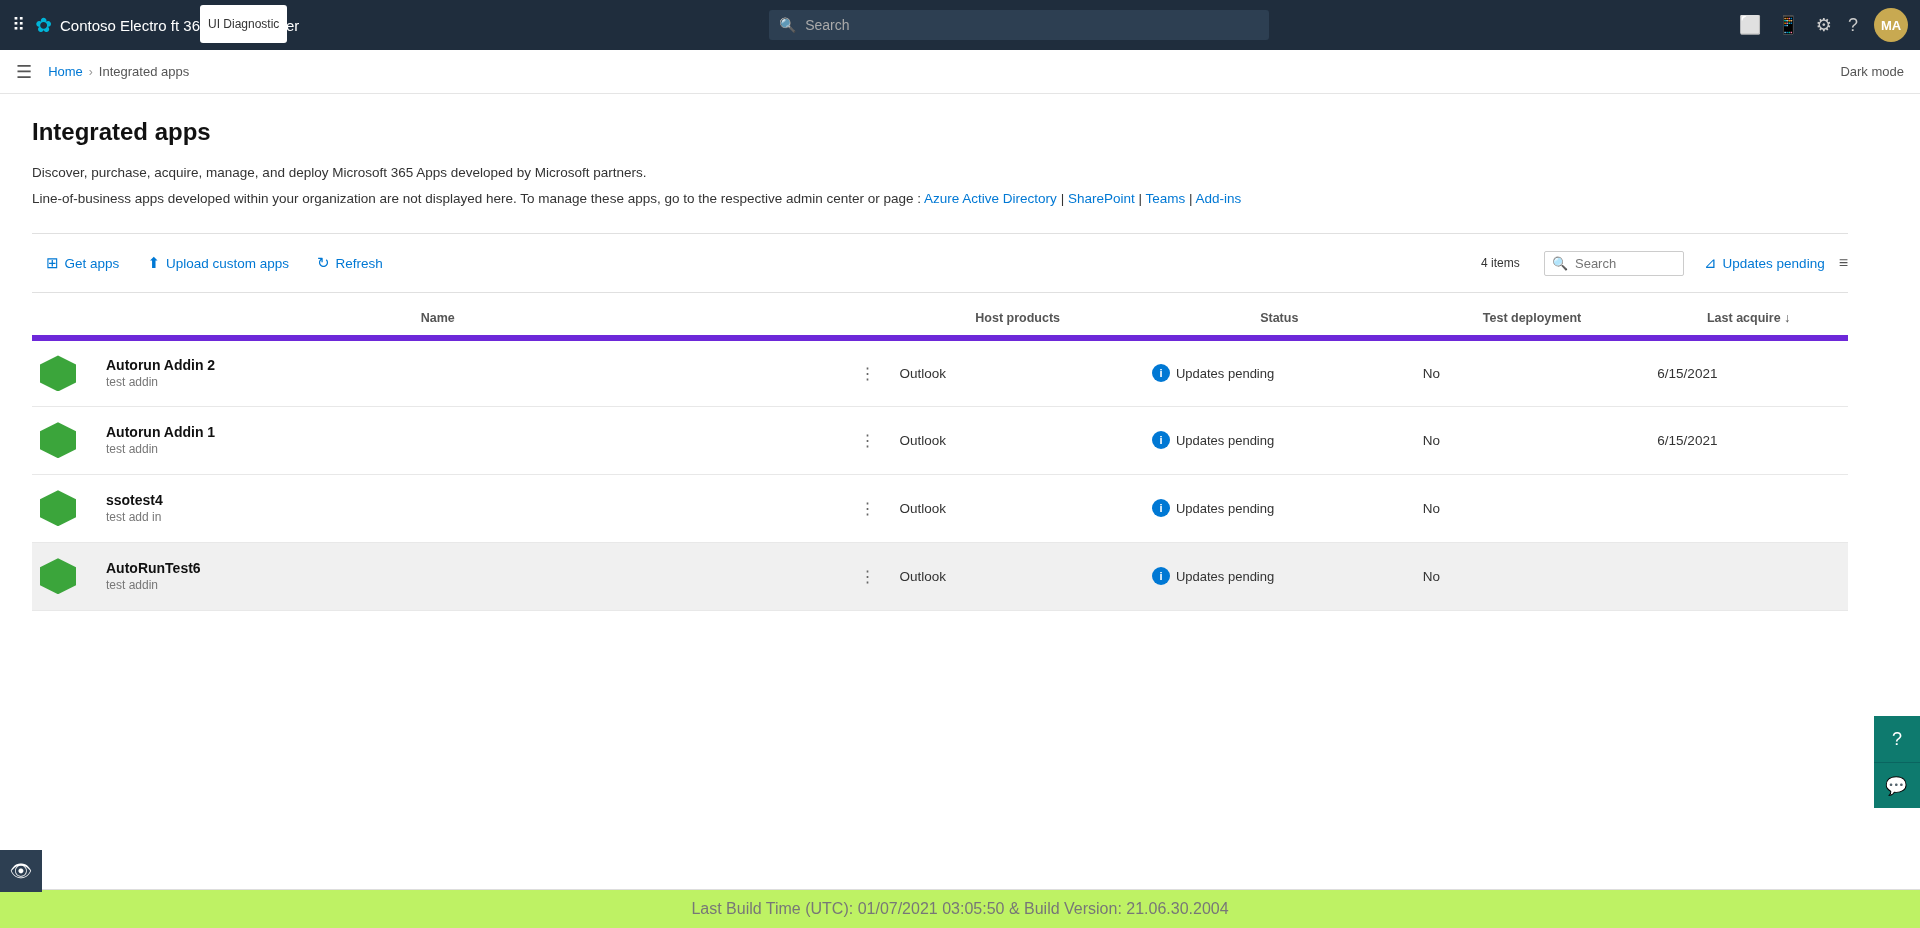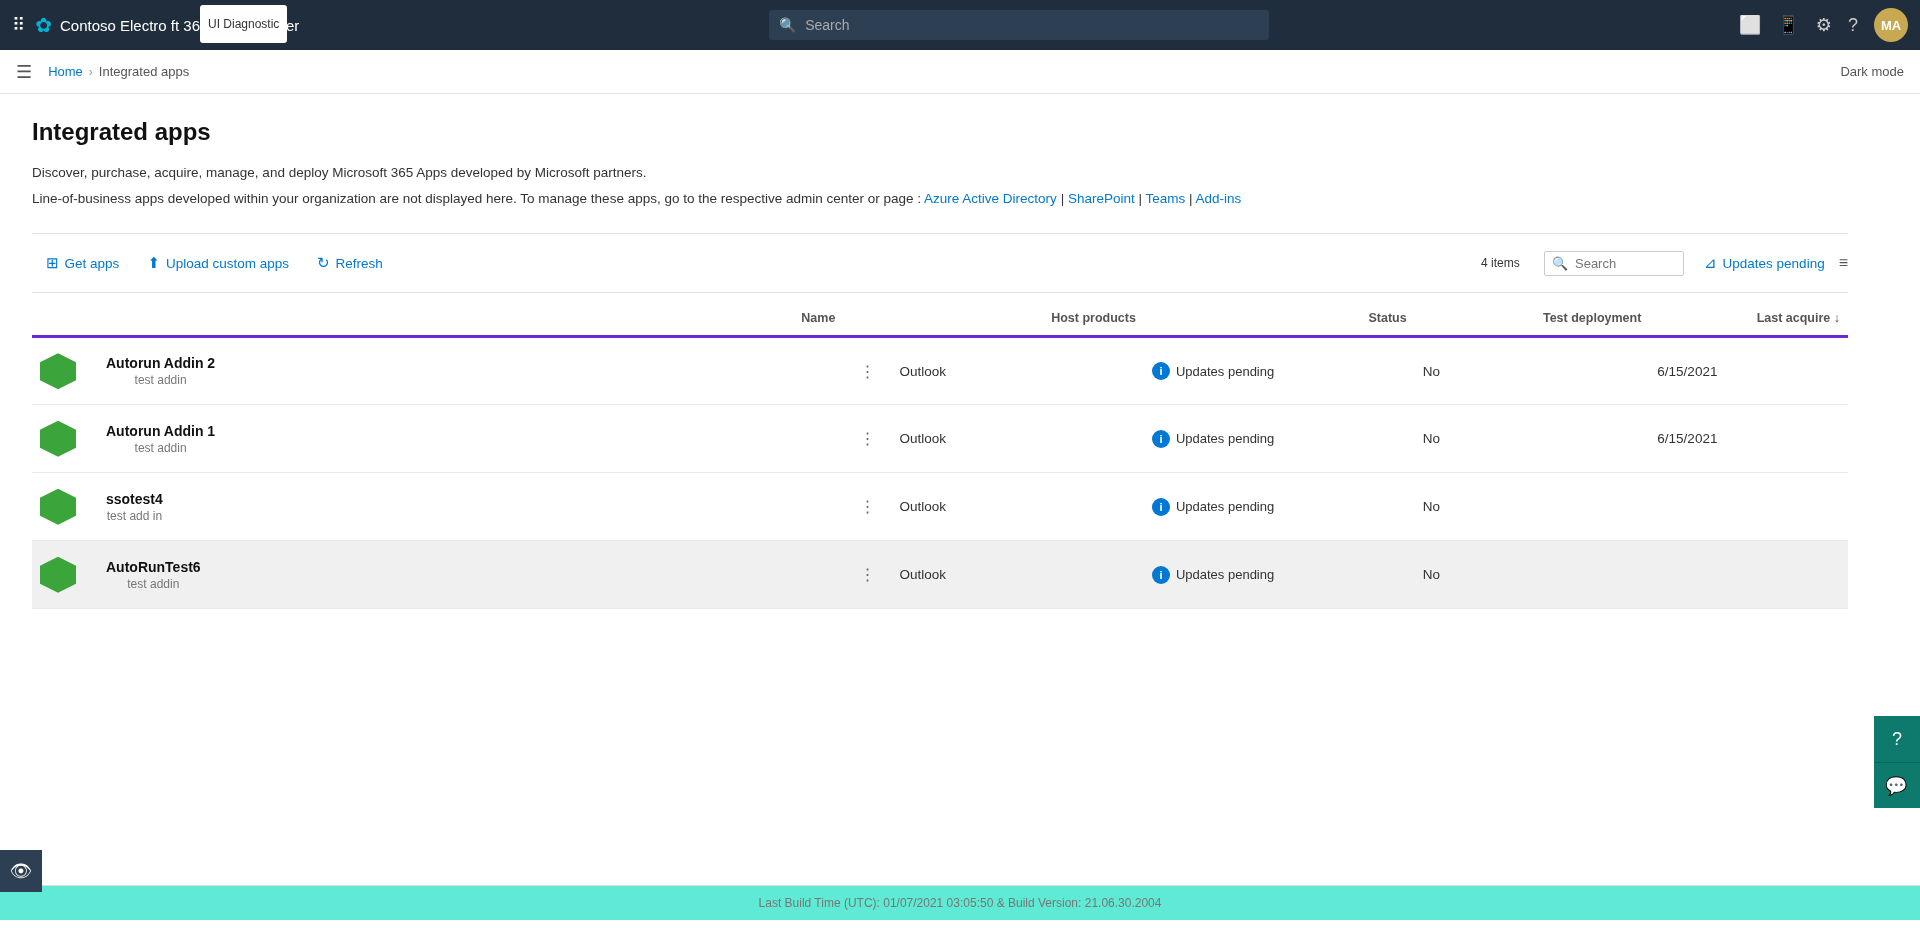--- a/index.html
+++ b/index.html
@@ -129,70 +129,70 @@
     .toolbar-filter {
       display: flex; align-items: center; gap: 6px;
       font-size: 13.5px; color: #0078d4; cursor: pointer;
     }
     .filter-icon { color: #0078d4; font-size: 15px; }
     .toolbar-columns-icon { color: #555; font-size: 16px; cursor: pointer; margin-left: 14px; }
 
     
     .app-table { width: 100%; border-collapse: collapse; }
     .app-table th {
-      text-align: right;
+      text-align: center;
       font-size: 12.5px;
       font-weight: 600;
       color: #555;
       padding: 10px 8px;
-      border-bottom: 3px solid #6d28d9;
+      border-bottom: 6px solid #6d28d9;
     }
     .app-table td {
       padding: 0 8px;
       border-bottom: 1px solid #e8e8e8;
       font-size: 13.5px;
       color: #333;
       height: 68px;
       vertical-align: middle;
     }
     .app-table tr.selected td { background: #f0f0f0; }
     .app-icon {
       width: 36px; height: 36px;
       background: #3ba53b;
       border-radius: 8px;
       display: inline-flex; align-items: center; justify-content: center;
       clip-path: polygon(50% 0%, 100% 25%, 100% 75%, 50% 100%, 0% 75%, 0% 25%);
     }
     .app-icon-cell { display: flex; align-items: center; gap: 30px; }
     .app-name { font-weight: 600; font-size: 14px; color: #111; }
-    .app-subtitle { font-size: 12px; color: #777; margin-top: 2px; text-align: center; }
+    .app-subtitle { font-size: 12px; color: #777; margin-top: 2px; }
     .dots-menu { color: #666; font-size: 16px; cursor: pointer; padding: 4px 8px; }
     .status-badge {
       display: flex; align-items: center; gap: 6px;
       font-size: 13px; color: #333;
     }
     .status-icon {
       width: 18px; height: 18px; border-radius: 50%;
       background: #0078d4; color: #fff;
       display: inline-flex; align-items: center; justify-content: center;
       font-size: 11px; font-weight: 700;
     }
     .col-name { width: 45%; }
     .col-host { width: 14%; }
     .col-status { width: 15%; }
     .col-test { width: 13%; }
     .col-modified { width: 13%; }
 
     
     .footer {
-      position: fixed; bottom: 8px; left: 0; right: 0;
-      background: #5eead4;
+      position: fixed; bottom: 0; left: 0; right: 0;
+      background: #bef264;
       border-top: 1px solid #ddd;
       text-align: center;
-      font-size: 12px;
+      font-size: 16px;
       color: #777;
       padding: 10px;
     }
 
     
     .side-actions {
       position: fixed; right: 0; bottom: 120px;
       display: flex; flex-direction: column; gap: 0;
     }
     .side-btn {

